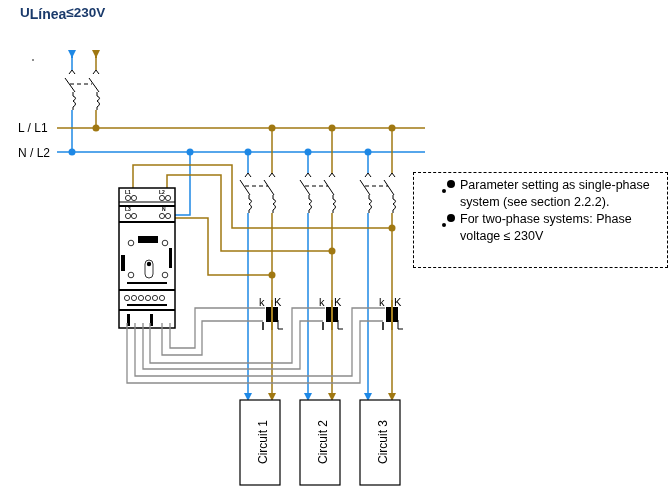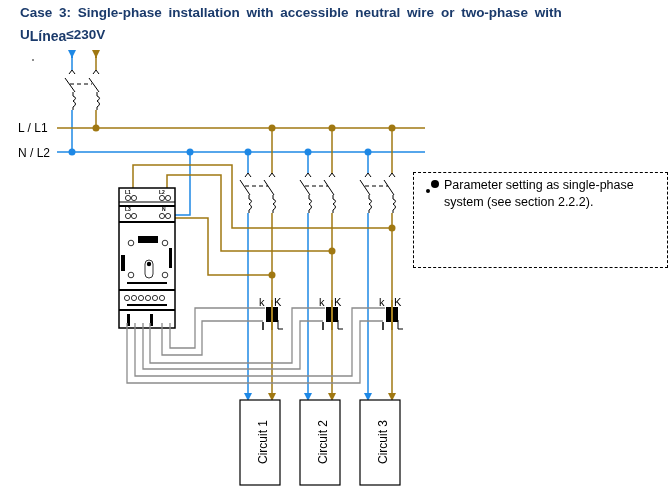--- a/index.html
+++ b/index.html
@@ -7,33 +7,32 @@
   .title {
     position: absolute; left: 20px; top: 2px; width: 640px;
     color: #1a3a6b; font-weight: bold; font-size: 13.5px; line-height: 22px;
     font-family: "Liberation Sans", sans-serif; word-spacing: 3px;
   }
   .title sub { font-size: 14px; font-weight: bold; vertical-align: -2px; word-spacing: 0; }
   svg#diagram { position: absolute; left: 0; top: 0; }
   .lbl { font-family: "Liberation Sans", sans-serif; font-size: 12px; fill: #000; }
   .note {
     position: absolute; left: 413px; top: 172px; width: 255px; height: 96px;
-    border: 1px dashed #000; box-sizing: border-box; padding: 4px 6px 0 8px;
+    border: 1px dashed #000; box-sizing: border-box; padding: 4px 6px 0 24px;
     font-size: 12.5px; line-height: 17px; color: #000;
   }
   .note .item { display: flex; align-items: flex-start; }
   .note .bullet { width: 22px; height: 17px; position: relative; flex: 0 0 22px; }
   .note .bullet::before { content: ""; position: absolute; left: 9px; top: 3px; width: 8px; height: 8px; border-radius: 50%; background: #000; }
   .note .bullet::after { content: ""; position: absolute; left: 4px; top: 12px; width: 4px; height: 4px; border-radius: 50%; background: #000; }
 </style>
 </head>
 <body>
 
 <div class="title">
-  <div>Case 3: Single-phase installation with accessible neutral wire or two-phase with</div>
   <div><span>U</span><sub>Línea</sub><span>≤230V</span></div>
 </div>
 
 <svg id="diagram" width="670" height="494" viewBox="0 0 670 494" xmlns="http://www.w3.org/2000/svg">
   <defs>
     <marker id="arrB" markerWidth="8" markerHeight="8" refX="4" refY="6" orient="0">
         <path d="M0,0 L8,0 L4,8 z" fill="#1e88e5"></path>
       </marker>
     <marker id="arrO" markerWidth="8" markerHeight="8" refX="4" refY="6" orient="0">
         <path d="M0,0 L8,0 L4,8 z" fill="#a07812"></path>
@@ -234,13 +233,17 @@
         <text x="0" y="0" font-size="12" font-family="Liberation Sans, sans-serif" text-anchor="middle" transform="translate(384,442) rotate(-90)" dominant-baseline="middle">Circuit 3</text>
       </g>
     </g>
 </svg>
 
 <div class="note">
   <div class="item">
     <span class="bullet"></span>
     <span>Parameter setting as single-phase system (see section 2.2.2).</span>
   </div>
+  <div class="item">
+    <span class="bullet"></span>
+    <span>For two-phase systems: Phase voltage ≤ 230V</span>
+  </div>
 </div>
 
 </body></html>

